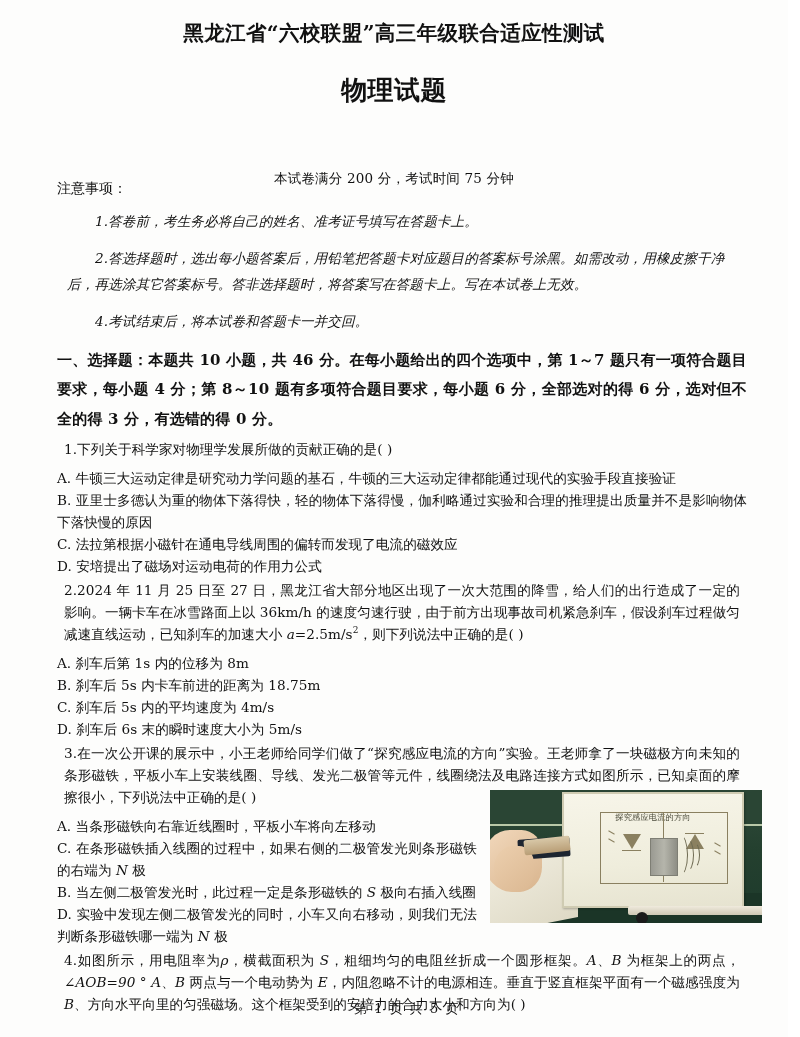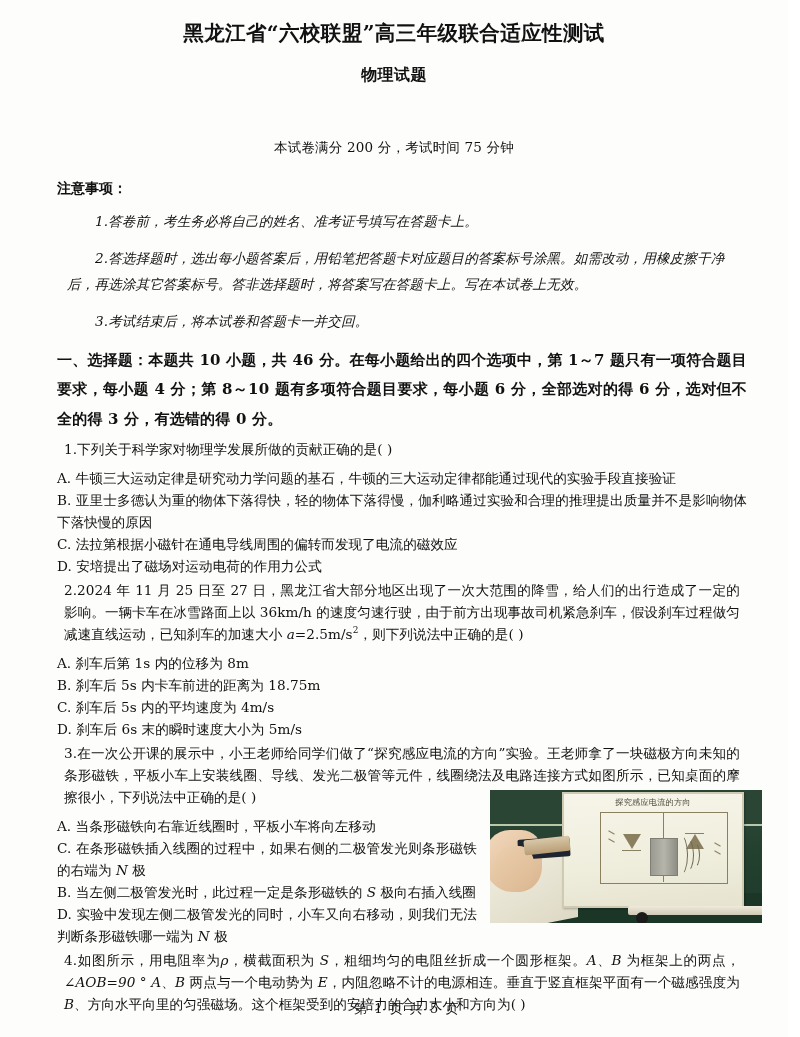--- a/index.html
+++ b/index.html
@@ -29,24 +29,24 @@
     text-align: center;
     font-size: 20.5px;
     font-weight: bold;
     letter-spacing: 0.4px;
     margin: 0;
     padding-top: 18px;
     line-height: 1.5;
   }
   .doc-subtitle {
     text-align: center;
-    font-size: 16px;
+    font-size: 26px;
     font-weight: bold;
     letter-spacing: 0.4px;
-    margin: 0;
+    margin: 8px;
     padding-top: 14px;
     line-height: 1.5;
   }
 
   .exam-meta {
     text-align: center;
     font-size: 13.5px;
     margin: 0;
     padding-top: 52px;
     letter-spacing: 0.2px;
@@ -55,21 +55,21 @@
   
   .body-wrap {
     position: absolute;
     left: 57px;
     top: 180px;
     width: 690px;
   }
 
   .notice-title {
     font-size: 14px;
-    font-weight: bold;
+    font-weight: normal;
     margin: 0 0 8px 0;
   }
   .notice-item {
     font-size: 13.6px;
     line-height: 1.95;
     margin: 10px;
     text-indent: 28px;
     letter-spacing: 0.1px;
     font-style: italic;
   }
@@ -141,21 +141,21 @@
   .fig-board {
     position: absolute;
     left: 72px; top: 2px;
     width: 178px; height: 112px;
     background: linear-gradient(175deg, #f7f5e9 0%, #efeddc 60%, #e6e3d0 100%);
     border: 2px solid #cfcbb2;
     box-shadow: 1px 1px 2px rgba(0,0,0,.25);
   }
   .fig-board-caption {
     position: absolute;
-    left: 0; top: 3px;
+    left: 0; top: 18px;
     width: 178px;
     text-align: center;
     font-size: 8.2px;
     color: #4a4a3a;
     font-family: "DejaVu Sans", "Liberation Sans", sans-serif;
     letter-spacing: 0.2px;
   }
   .fig-circuit {
     position: absolute;
     left: 36px; top: 18px;
@@ -277,21 +277,21 @@
 
   <h1 class="doc-title">黑龙江省“六校联盟”高三年级联合适应性测试</h1>
   <h2 class="doc-subtitle">物理试题</h2>
   <p class="exam-meta">本试卷满分 200 分，考试时间 75 分钟</p>
 
   <div class="body-wrap">
 
     <p class="notice-title">注意事项：</p>
     <p class="notice-item">1.答卷前，考生务必将自己的姓名、准考证号填写在答题卡上。</p>
     <p class="notice-item">2.答选择题时，选出每小题答案后，用铅笔把答题卡对应题目的答案标号涂黑。如需改动，用橡皮擦干净后，再选涂其它答案标号。答非选择题时，将答案写在答题卡上。写在本试卷上无效。</p>
-    <p class="notice-item">3.考试结束后，将本试卷和答题卡一并交回。</p>
+    <p class="notice-item">4.考试结束后，将本试卷和答题卡一并交回。</p>
 
     <p class="section-head">一、选择题：本题共 10 小题，共 46 分。在每小题给出的四个选项中，第 1～7 题只有一项符合题目要求，每小题 4 分；第 8～10 题有多项符合题目要求，每小题 6 分，全部选对的得 6 分，选对但不全的得 3 分，有选错的得 0 分。</p>
 
     <p class="q q-stem"><span>1.</span><span>下列关于科学家对物理学发展所做的贡献正确的是(          )</span></p>
     <p class="opt">A. 牛顿三大运动定律是研究动力学问题的基石，牛顿的三大运动定律都能通过现代的实验手段直接验证</p>
     <p class="opt">B. 亚里士多德认为重的物体下落得快，轻的物体下落得慢，伽利略通过实验和合理的推理提出质量并不是影响物体下落快慢的原因</p>
     <p class="opt">C. 法拉第根据小磁针在通电导线周围的偏转而发现了电流的磁效应</p>
     <p class="opt">D. 安培提出了磁场对运动电荷的作用力公式</p>
 
     <p class="q q-stem"><span>2.</span><span>2024 年 11 月 25 日至 27 日，黑龙江省大部分地区出现了一次大范围的降雪，给人们的出行造成了一定的影响。一辆卡车在冰雪路面上以 36km/h 的速度匀速行驶，由于前方出现事故司机紧急刹车，假设刹车过程做匀减速直线运动，已知刹车的加速大小 </span><span class="it">a</span><span>=2.5m/s</span><sup>2</sup><span>，则下列说法中正确的是(          )</span></p>

